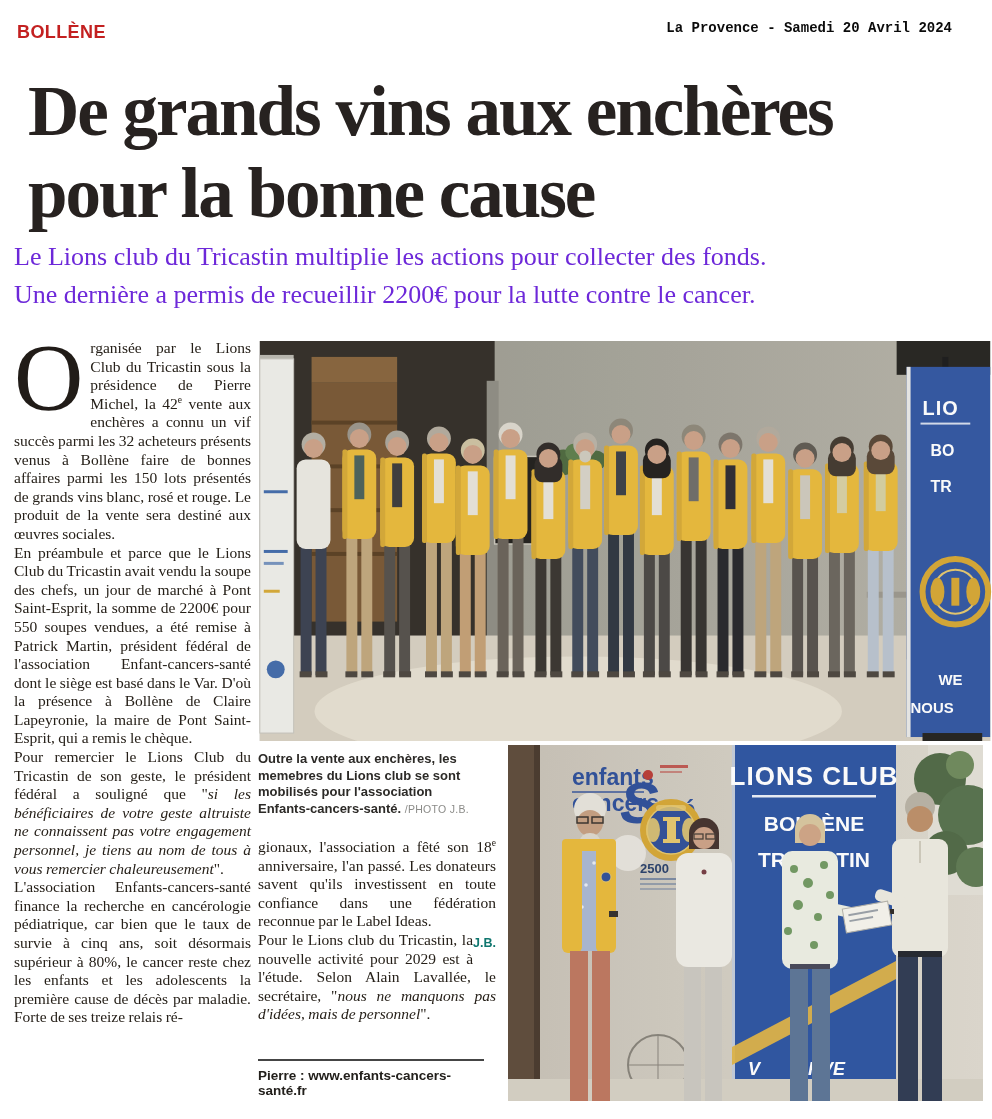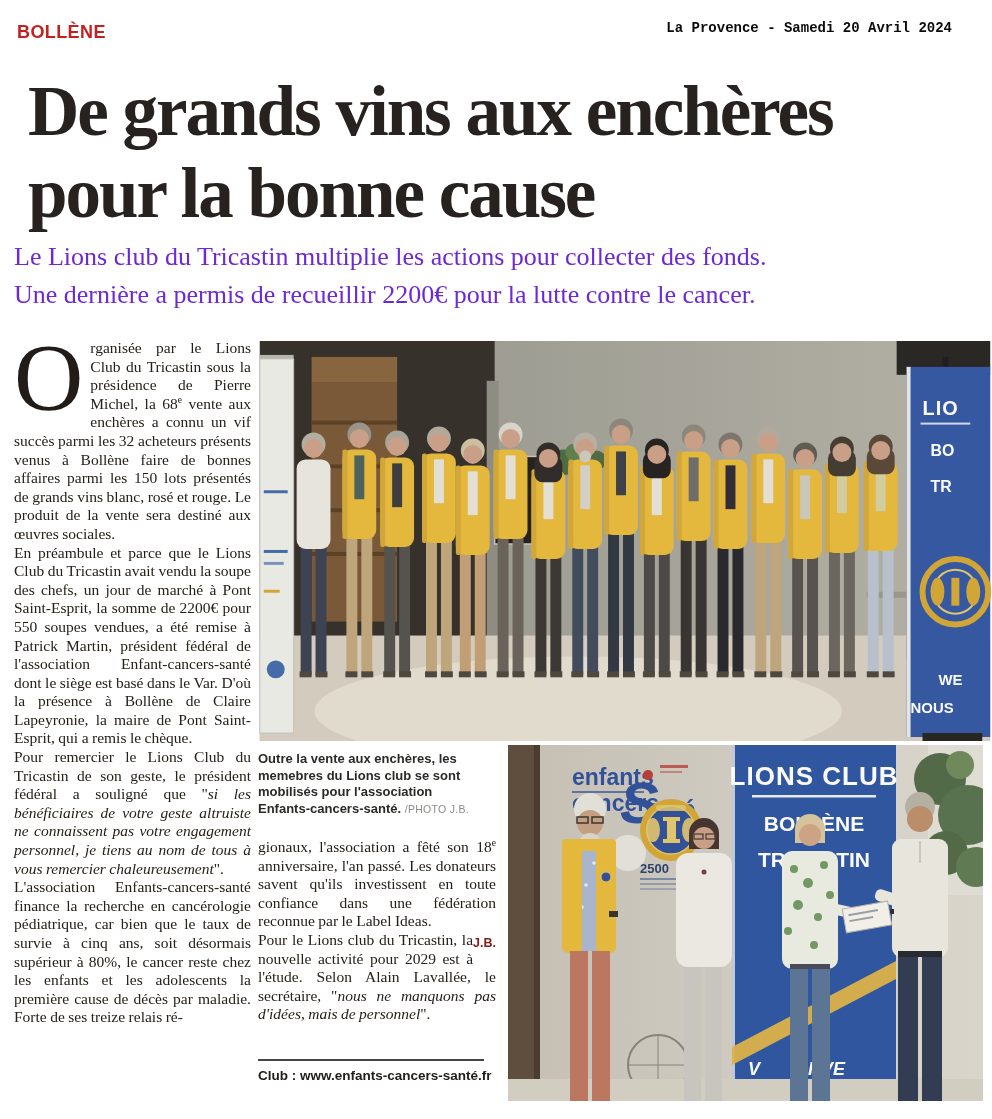--- a/index.html
+++ b/index.html
@@ -33,21 +33,21 @@
   .col p{margin:0;}
   .col1{left:14px;top:339px;width:237px;height:780px;}
   .col2{left:258px;top:838px;width:238px;}
   .dropcap{
     float:left;font-size:96px;line-height:74px;padding:2px 7px 0 0;color:#211c18;
   }
   sup{font-size:62%;line-height:0;}
   .quote{font-style:italic;}
   .byline{
     float:right;font-family:"Liberation Sans", sans-serif;
-    font-weight:bold;font-size:12.5px;margin-top:3px;color:#7f1d1d;
+    font-weight:bold;font-size:12.5px;margin-top:3px;color:#0f766e;
   }
   .photo{position:absolute;display:block;filter:saturate(.92) contrast(.96);}
   .photo1{left:258px;top:341px;}
   .photo2{left:508px;top:745px;}
   .caption{
     position:absolute;left:258px;top:751px;width:216px;
     font-family:"Liberation Sans", sans-serif;font-weight:bold;
     font-size:13px;line-height:16.5px;color:#2c2a27;text-align:left;
   }
   .caption .credit{font-weight:normal;font-size:10.5px;color:#8b8b88;letter-spacing:.3px;margin-top:8px;}
@@ -67,21 +67,21 @@
   <div class="masthead">La Provence - Samedi 20 Avril 2024</div>
 
   <h1 class="headline"><span>De grands vins aux enchères</span><br><span>pour la bonne cause</span></h1>
 
   <div class="subhead">
     <div>Le Lions club du Tricastin multiplie les actions pour collecter des fonds.</div>
     <div>Une dernière a permis de recueillir 2200€ pour la lutte contre le cancer.</div>
   </div>
 
   <div class="col col1">
-    <p><span class="dropcap">O</span><span>rganisée par le Lions Club du Tricastin sous la présidence de Pierre Michel, la 68</span><sup>e</sup><span> vente aux enchères a connu un vif succès parmi les 32 acheteurs présents venus à Bollène faire de bonnes affaires parmi les 150 lots présentés de grands vins blanc, rosé et rouge. Le produit de la vente sera destiné aux œuvres sociales.</span></p>
+    <p><span class="dropcap">O</span><span>rganisée par le Lions Club du Tricastin sous la présidence de Pierre Michel, la 42</span><sup>e</sup><span> vente aux enchères a connu un vif succès parmi les 32 acheteurs présents venus à Bollène faire de bonnes affaires parmi les 150 lots présentés de grands vins blanc, rosé et rouge. Le produit de la vente sera destiné aux œuvres sociales.</span></p>
     <p>En préambule et parce que le Lions Club du Tricastin avait vendu la soupe des chefs, un jour de marché à Pont Saint-Esprit, la somme de 2200€ pour 550 soupes vendues, a été remise à Patrick Martin, président fédéral de l'association Enfant-cancers-santé dont le siège est basé dans le Var. D'où la présence à Bollène de Claire Lapeyronie, la maire de Pont Saint-Esprit, qui a remis le chèque.</p>
     <p><span>Pour remercier le Lions Club du Tricastin de son geste, le président fédéral a souligné que "</span><span class="quote">si les bénéficiaires de votre geste altruiste ne connaissent pas votre engagement personnel, je tiens au nom de tous à vous remercier chaleureusement</span><span>".</span></p>
     <p>L'association Enfants-cancers-santé finance la recherche en cancérologie pédiatrique, car bien que le taux de survie à cinq ans, soit désormais supérieur à 80%, le cancer reste chez les enfants et les adolescents la première cause de décès par maladie. Forte de ses treize relais ré-</p>
   </div>
 
   <svg class="photo photo1" width="734" height="400" viewBox="0 0 734 402" aria-hidden="true">
     <defs>
       <linearGradient id="wallg" x1="0" y1="0" x2="1" y2="0">
         <stop offset="0" stop-color="#96948a"></stop>
         <stop offset=".55" stop-color="#a7a599"></stop>
@@ -335,21 +335,21 @@
     <span>Outre la vente aux enchères, les memebres du Lions club se sont mobilisés pour l'association Enfants-cancers-santé.</span>
     <span class="credit">/PHOTO J.B.</span>
   </div>
 
   <div class="col col2">
     <p><span>gionaux, l'association a fêté son 18</span><sup>e</sup><span> anniversaire, l'an passé. Les donateurs savent qu'ils investissent en toute confiance dans une fédération reconnue par le Label Ideas.</span></p>
     <p><span class="byline">J.B.</span><span>Pour le Lions club du Tricastin, la nouvelle activité pour 2029 est à l'étude. Selon Alain Lavallée, le secrétaire, "</span><span class="quote">nous ne manquons pas d'idées, mais de personnel</span><span>".</span></p>
   </div>
 
   <div class="rule"></div>
-  <div class="infos">Club : www.enfants-cancers-santé.fr</div>
+  <div class="infos">Pierre : www.enfants-cancers-santé.fr</div>
 
   <svg class="photo photo2" width="475" height="356" viewBox="0 0 475 356" aria-hidden="true">
     <defs>
       <linearGradient id="wall2" x1="0" y1="0" x2="1" y2="0">
         <stop offset="0" stop-color="#c7c1b4"></stop>
         <stop offset=".5" stop-color="#d4cec2"></stop>
         <stop offset="1" stop-color="#ded9cd"></stop>
       </linearGradient>
     </defs>
     <rect x="0" y="0" width="475" height="356" fill="url(#wall2)"></rect>

